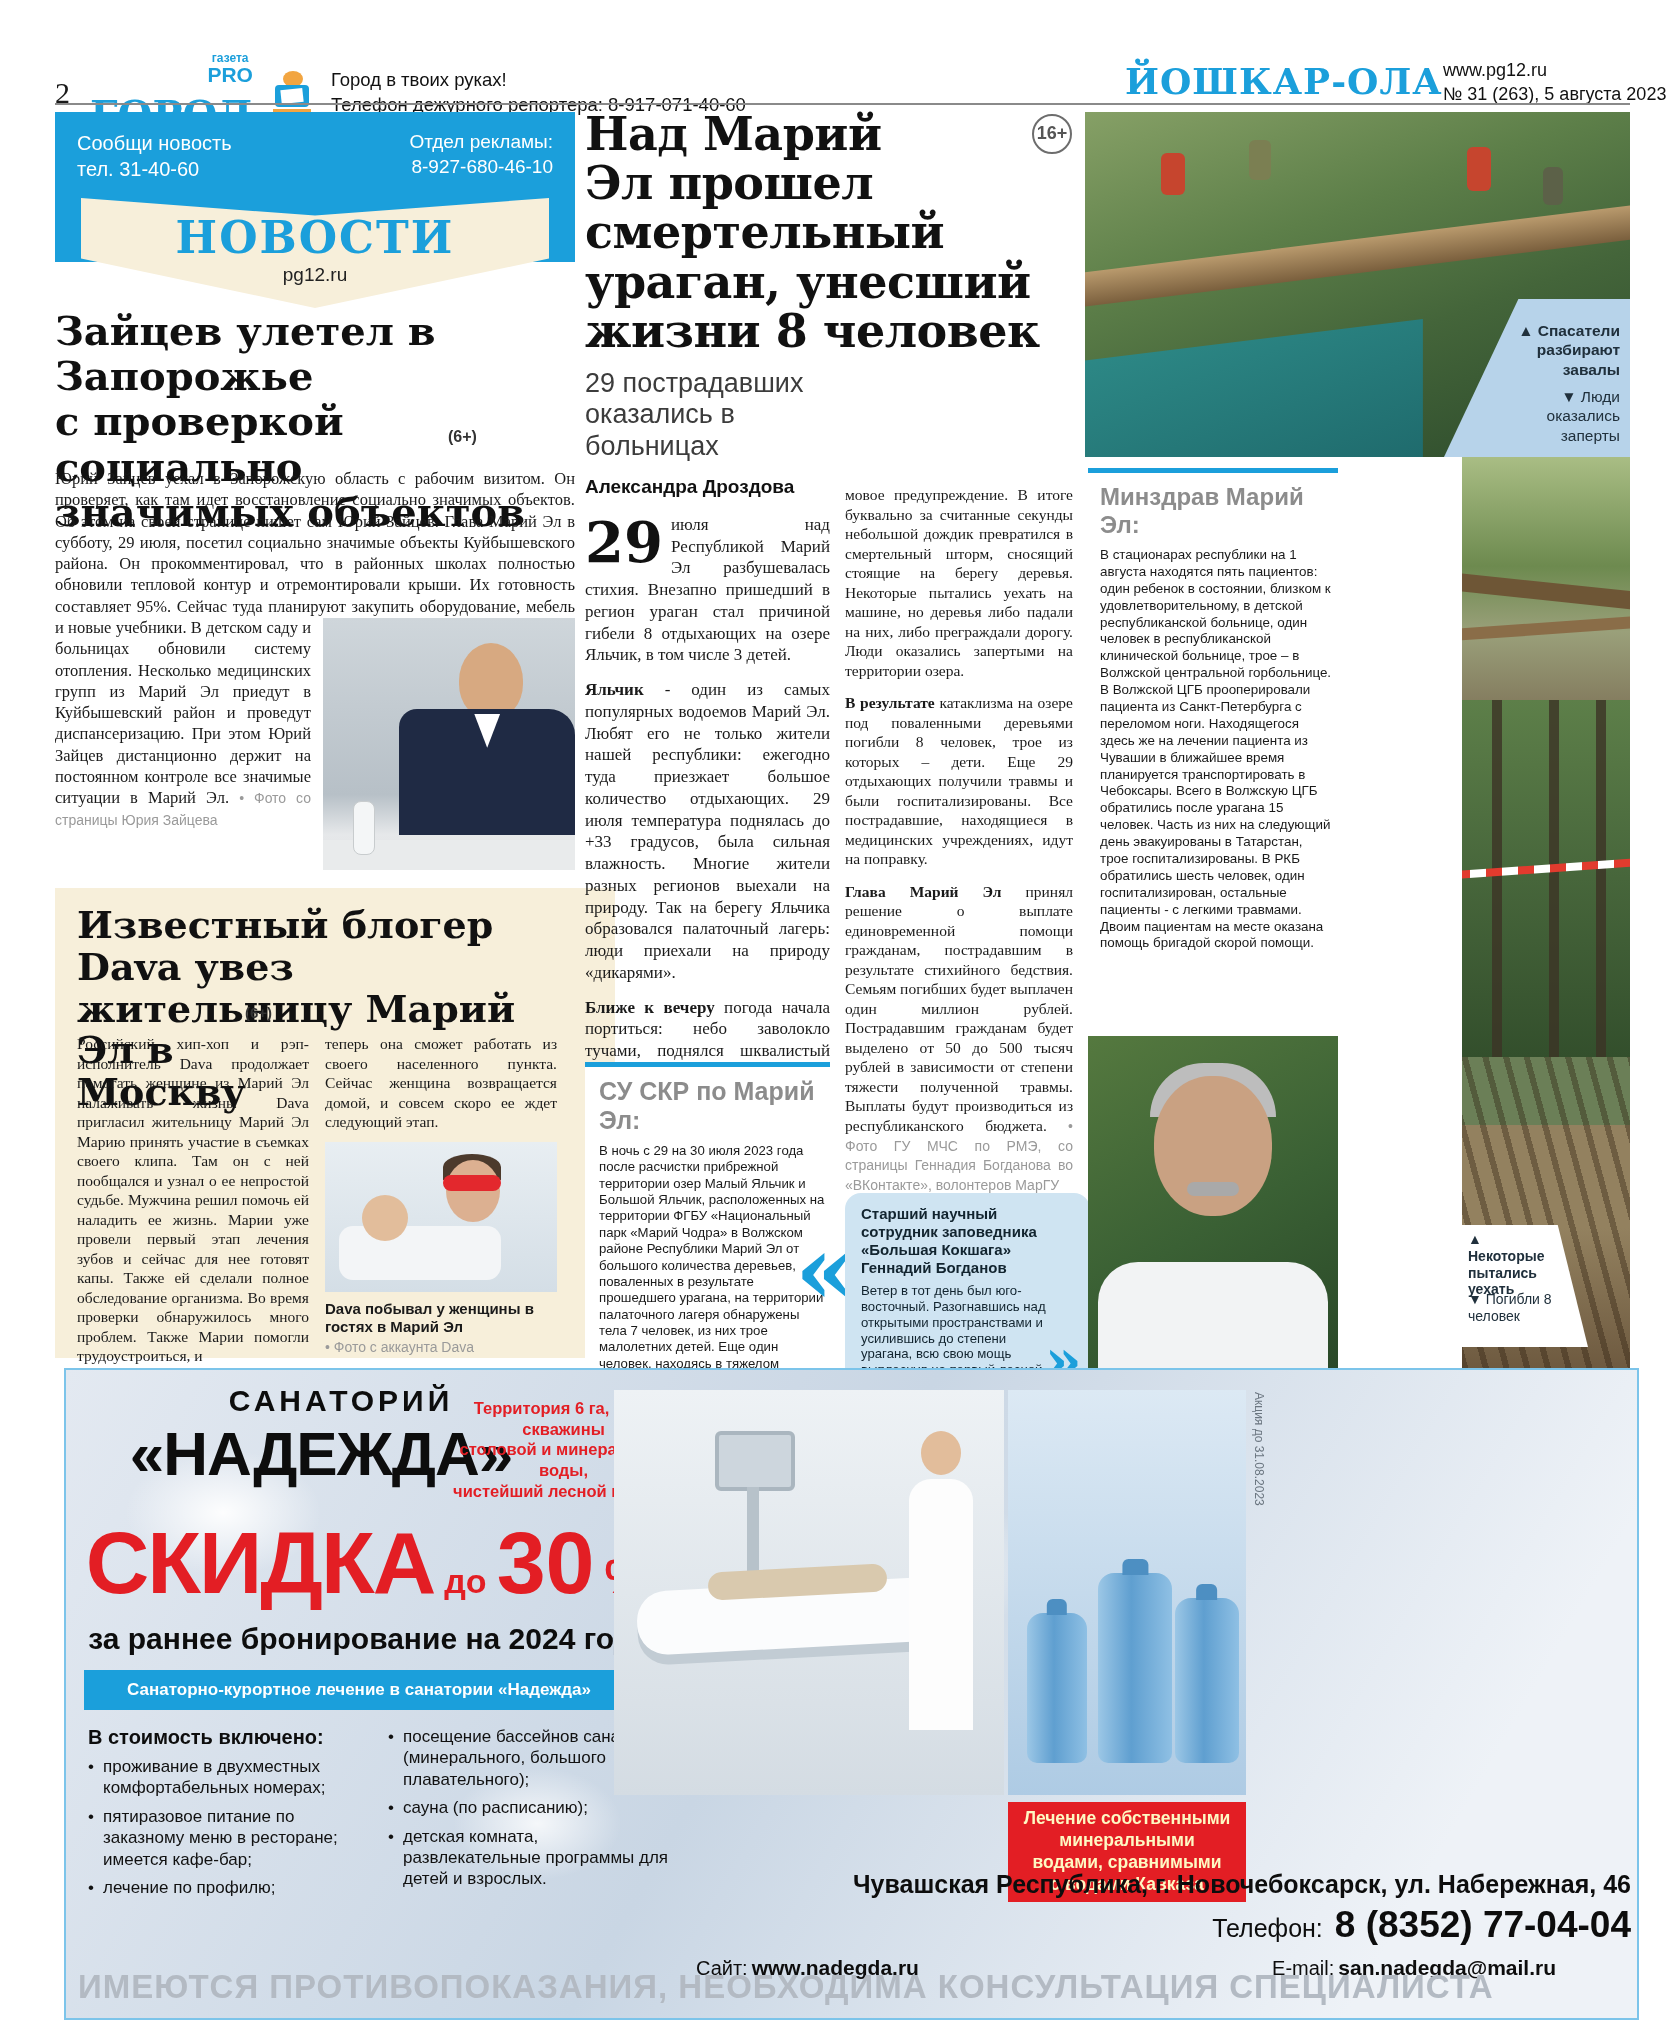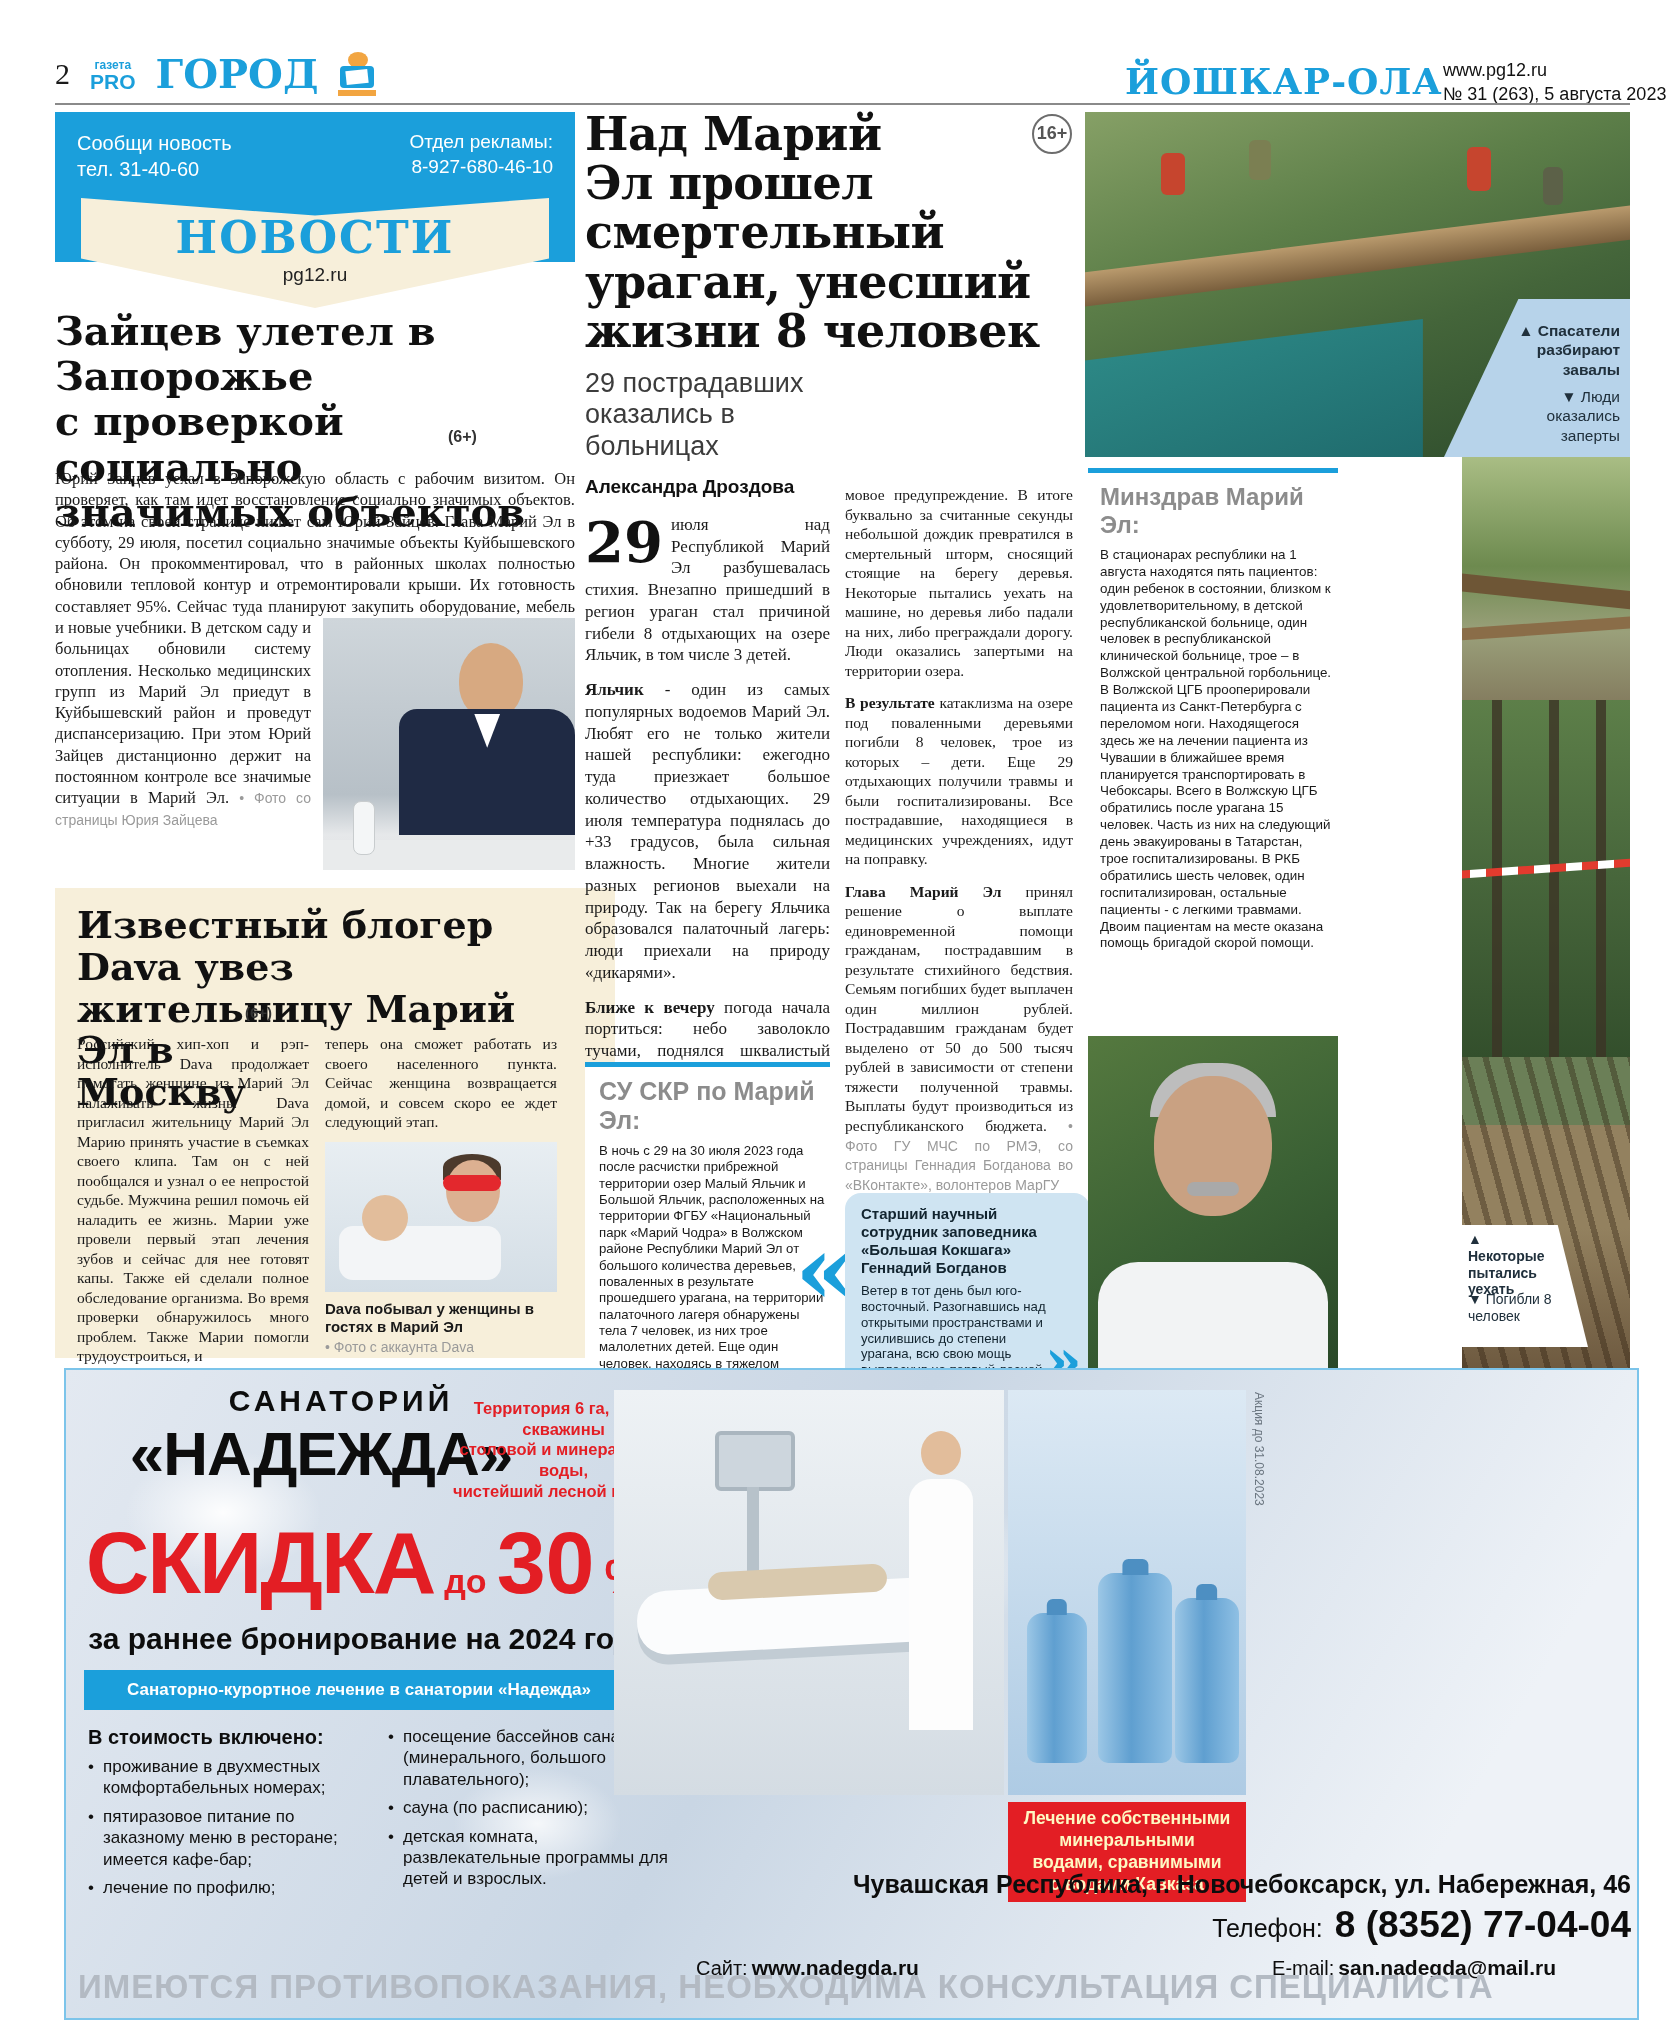--- a/index.html
+++ b/index.html
@@ -117,32 +117,36 @@
   .zay-spacer{float:right;width:0;height:150px;}
   .zay-ph{float:right;clear:right;width:252px;height:252px;margin:0 0 6px 12px;position:relative;overflow:hidden;}
 </style>
 </head>
 <body>
 
 <div id="page">
 
   <div class="abs" style="left:55px;top:52px;display:flex;align-items:center;gap:20px;">
     <div class="pagenum">2</div>
-    <div style="display:flex;align-items:flex-end;gap:20px;">
+    <div style="display:flex;align-items:flex-end;gap:12px;flex-direction:column;">
       <div class="sa logo-blue" style="text-align:center;line-height:1;">
         <div style="font-size:12px;font-weight:bold;">газета</div>
         <div style="font-size:21px;font-weight:bold;">PRO</div>
       </div>
       <div class="hl logo-blue" style="font-size:40px;line-height:.9;color:#1b9fdb;">ГОРОД</div>
     </div>
     <div style="position:relative;width:38px;height:44px;">
       <div style="position:absolute;left:10px;top:0;width:20px;height:16px;border-radius:50%;background:#f2a541;"></div>
       <div style="position:absolute;left:2px;top:14px;width:34px;height:22px;border-radius:4px;background:#1b9fdb;"></div>
       <div style="position:absolute;left:8px;top:18px;width:22px;height:14px;background:#fff;transform:rotate(-6deg);"></div>
       <div style="position:absolute;left:0;bottom:0;width:38px;height:6px;background:#f2a541;"></div>
+    </div>
+    <div class="sa" style="font-size:18.5px;line-height:1.35;color:#111;">
+      <div>Город в твоих руках!</div>
+      <div>Телефон дежурного репортера: 8-917-071-40-60</div>
     </div>
   </div>
   <div class="abs hl" style="left:1125px;top:60px;font-size:36px;color:#1b9fdb;letter-spacing:1px;">ЙОШКАР-ОЛА</div>
   <div class="abs sa" style="left:1443px;top:58px;font-size:18px;line-height:1.35;color:#111;">
     <div>www.pg12.ru</div>
     <div>№ 31 (263), 5 августа 2023</div>
   </div>
   <div class="hdr-rule"></div>
 
   <div class="newsbox">

